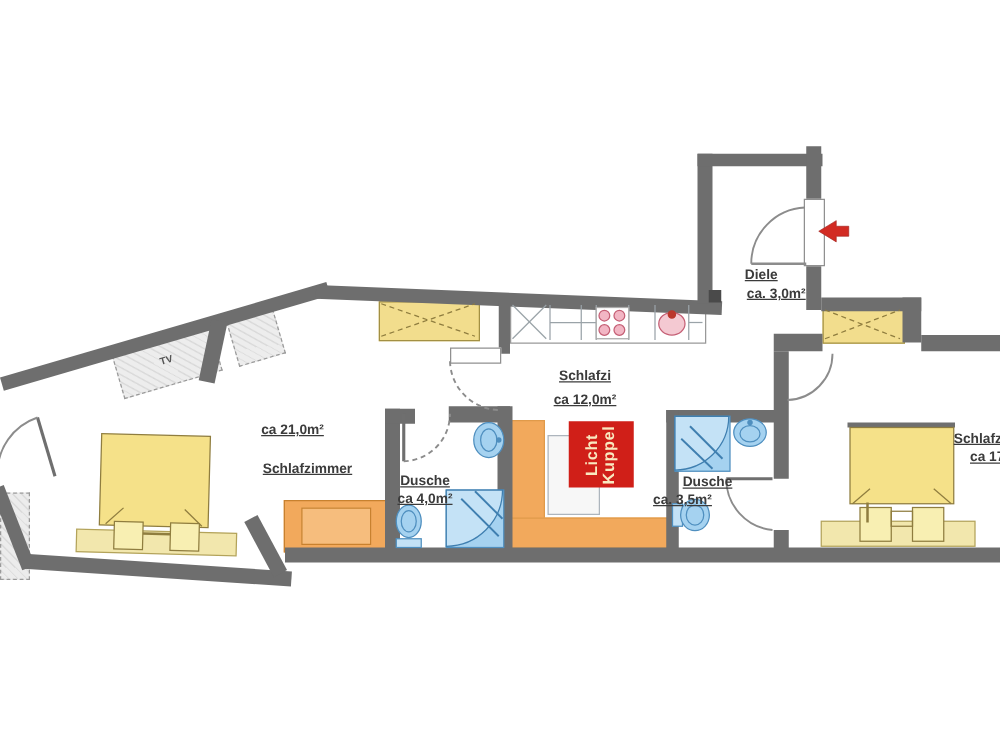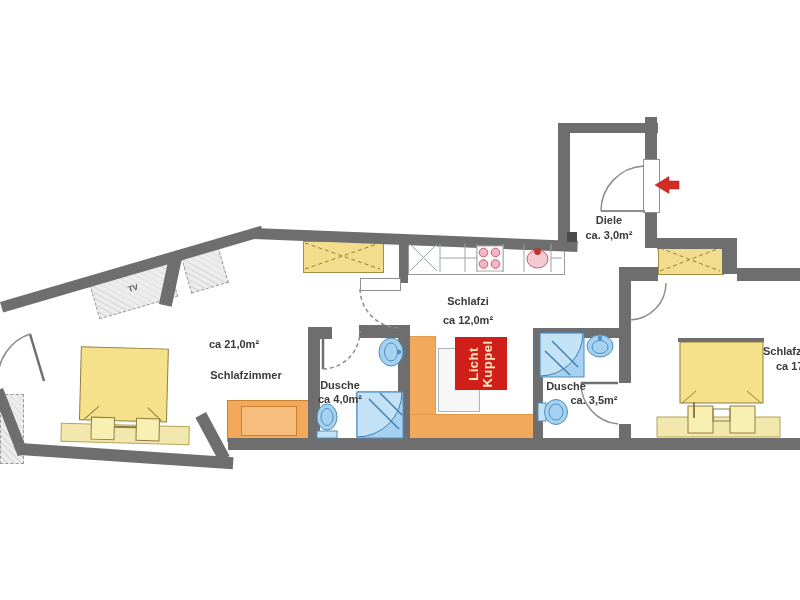--- a/index.html
+++ b/index.html
@@ -1,21 +1,21 @@
 <!DOCTYPE html>
 <html><head>
 <meta charset="utf-8">
 <style>
   html,body{margin:0;padding:0;background:#fff;}
   #canvas{position:relative;width:800px;height:600px;background:#ffffff;overflow:hidden;
           font-family:"Liberation Sans",sans-serif;}
   .wall{position:absolute;background:#6e6e6e;}
   .cap{position:absolute;background:#4a4a4a;}
   .lbl{position:absolute;font-weight:bold;font-size:11px;line-height:13px;color:#3b3b3b;
-       text-align:center;white-space:nowrap;z-index:25;}
+       text-align:center;white-space:nowrap;z-index:25;text-decoration:underline;}
   .furn{position:absolute;}
   .hatch{background-image:repeating-linear-gradient(45deg,transparent 0 4px,#d9d9d9 4px 5px);}
   svg{position:absolute;left:0;top:0;z-index:20;pointer-events:none;}
   .leaf{position:absolute;background:#fff;border:1px solid #909090;z-index:12;}
   #licht{position:absolute;left:455px;top:337px;width:52px;height:53px;background:#d01f18;
          z-index:8;display:flex;align-items:center;justify-content:center;}
   #licht .rot{transform:rotate(-90deg);color:#f9e9c0;font-weight:bold;font-size:13px;
          line-height:14px;text-align:center;letter-spacing:.5px;white-space:nowrap;}
   .tvlbl{position:absolute;left:0;top:0;width:100%;height:100%;display:flex;align-items:center;
          justify-content:center;font-size:8px;font-weight:bold;color:#555;}
@@ -191,21 +191,21 @@
   <div class="lbl" style="left:196px;top:324px;width:100px;margin-top:45px;">Schlafzimmer</div>
   <div class="lbl" style="left:184px;top:338px;width:100px;">ca 21,0m²</div>
 
   <div class="lbl" style="left:418px;top:295px;width:100px;">Schlafzi</div>
   <div class="lbl" style="left:418px;top:314px;width:100px;">ca 12,0m²</div>
 
   <div class="lbl" style="left:308px;top:379px;width:64px;">Dusche</div>
   <div class="lbl" style="left:303px;top:393px;width:74px;">ca 4,0m²</div>
 
   <div class="lbl" style="left:534px;top:380px;width:64px;">Dusche</div>
-  <div class="lbl" style="left:558px;top:394px;width:72px;">ca. 3,5m²</div>
+  <div class="lbl" style="left:510px;top:394px;width:72px;">ca. 3,5m²</div>
 
   <div class="lbl" style="left:583px;top:214px;width:52px;">Diele</div>
-  <div class="lbl" style="left:576px;top:229px;width:66px;">ca. 3,0m²</div>
+  <div class="lbl" style="left:588px;top:229px;width:66px;">ca. 3,0m²</div>
 
   <div class="lbl" style="left:763px;top:345px;width:90px;text-align:left;">Schlafzi</div>
   <div class="lbl" style="left:776px;top:360px;width:60px;text-align:left;">ca 17</div>
 
 </div>
 
 </body></html>

